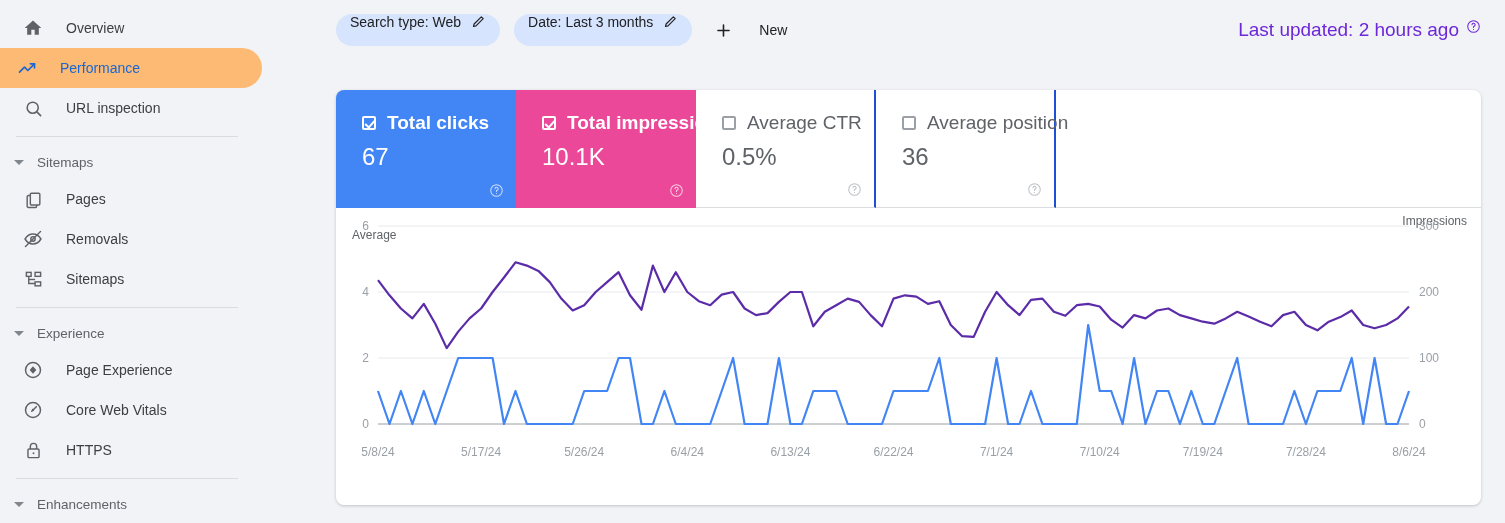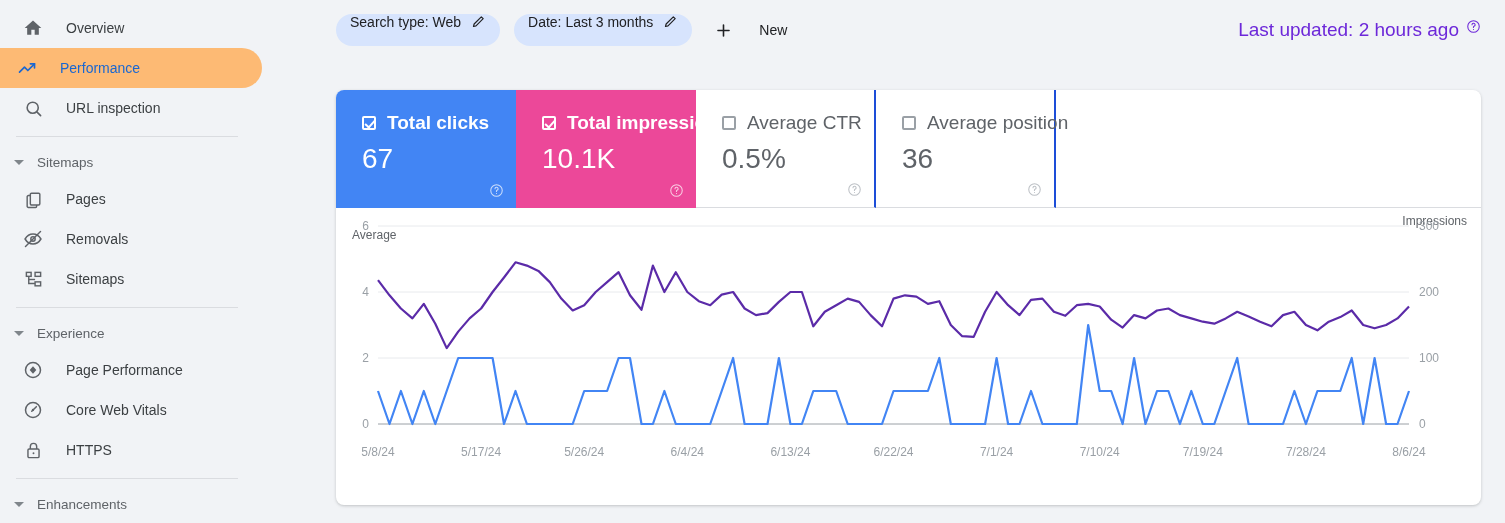--- a/index.html
+++ b/index.html
@@ -132,21 +132,21 @@
   .metric.active .cb::after {
     content: "";
     position: absolute; left: 3px; top: -0.5px;
     width: 4px; height: 8px;
     border: solid #fff; border-width: 0 2px 2px 0;
     transform: rotate(42deg);
   }
   .mtitle { font-size: 19px; color: #5f6368; white-space: nowrap; }
   .metric.active .mtitle { color: #fff; font-weight: 700; }
   .mvalue {
-    font-size: 28px; font-weight: 400; color: #5f6368;
+    font-size: 24px; font-weight: 400; color: #5f6368;
     margin-top: 10px; line-height: 1.1;
   }
   .metric.active .mvalue { color: #fff; }
   .mhelp {
     position: absolute; right: 12px; bottom: 10px;
     color: #bdc1c6; display: flex;
   }
   .metric.active .mhelp { color: rgba(255,255,255,.72); }
   .metric-spacer { flex: 1 1 auto; border-bottom: 1px solid #dadce0; }
 
@@ -251,21 +251,21 @@
       <span>Experience</span>
     </div>
 
     <div class="nav-item">
       <span class="ico">
         <svg width="20" height="20" viewBox="0 0 24 24" fill="none" stroke="currentColor" stroke-width="1.8">
             <circle cx="12" cy="12" r="9"></circle>
             <path d="M12 7.5 16 12l-4 4.5L8 12z" fill="currentColor" stroke="none"></path>
           </svg>
       </span>
-      <span class="nav-label">Page Performance</span>
+      <span class="nav-label">Page Experience</span>
     </div>
 
     <div class="nav-item">
       <span class="ico">
         <svg width="20" height="20" viewBox="0 0 24 24" fill="none" stroke="currentColor" stroke-width="1.8">
             <circle cx="12" cy="12" r="9"></circle>
             <path d="M16 8 10.5 13.5" stroke-linecap="round"></path>
             <circle cx="12" cy="12" r="1.4" fill="currentColor" stroke="none"></circle>
           </svg>
       </span>

